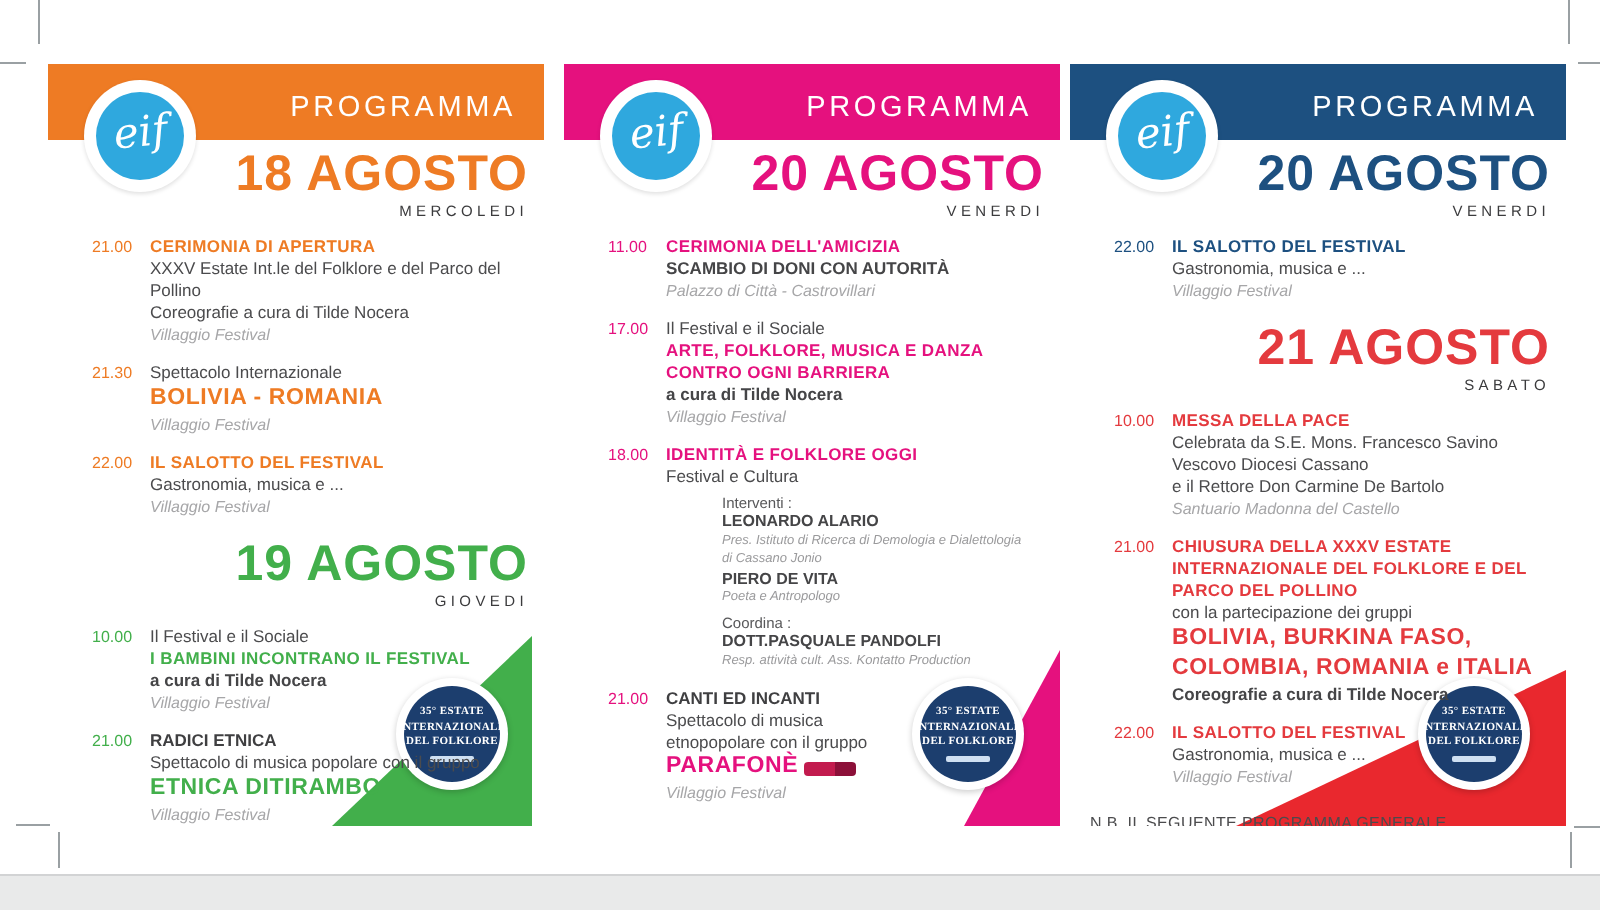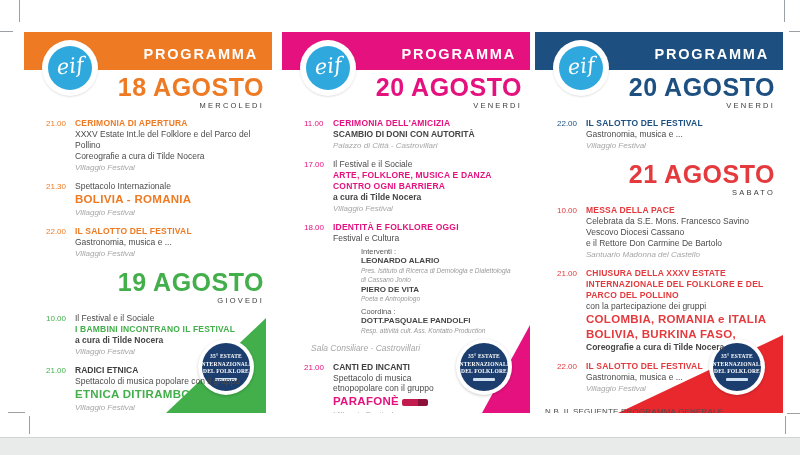--- a/index.html
+++ b/index.html
@@ -28,21 +28,21 @@
   .panel-1{left:24px;}
   .panel-2{left:282px;}
   .panel-3{left:535px;}
 
   .band{
     position:absolute;left:0;top:0;right:0;height:38px;z-index:2;
     display:flex;align-items:center;justify-content:flex-end;
     padding:6px 14px 0 0;box-sizing:border-box;
   }
   .band-label{
-    color:#fff;font-weight:bold;font-size:14.5px;letter-spacing:1.8px;margin-left:48px;
+    color:#fff;font-weight:normal;font-size:14.5px;letter-spacing:1.8px;margin-left:48px;
   }
   .logo{
     position:absolute;left:18px;top:8px;width:56px;height:56px;z-index:3;
     background:#fff;border-radius:50%;
     box-shadow:0 1px 2px rgba(0,0,0,.12);
   }
   .logo-inner{
     position:absolute;inset:6px;border-radius:50%;background:#2FA8DE;
     display:flex;align-items:center;justify-content:center;
   }
@@ -230,21 +230,20 @@
               <div class="ln ln-r">Festival e Cultura</div>
               <div class="ln ln-lbl">Interventi :</div>
               <div class="ln ln-sp">LEONARDO ALARIO</div>
               <div class="ln ln-role">Pres. Istituto di Ricerca di Demologia e Dialettologia</div>
               <div class="ln ln-role">di Cassano Jonio</div>
               <div class="ln ln-sp">PIERO DE VITA</div>
               <div class="ln ln-role">Poeta e Antropologo</div>
               <div class="ln ln-lbl">Coordina :</div>
               <div class="ln ln-sp">DOTT.PASQUALE PANDOLFI</div>
               <div class="ln ln-role">Resp. attività cult. Ass. Kontatto Production</div>
-              <div class="ln ln-loc">Sala Consiliare - Castrovillari</div>
             </div>
           </div>
           <div class="event">
             <div class="time" style="color: rgb(229, 17, 126);">21.00</div>
             <div class="lines">
               <div class="ln ln-d">CANTI ED INCANTI</div>
               <div class="ln ln-r">Spettacolo di musica</div>
               <div class="ln ln-r">etnopopolare con il gruppo</div>
               <div class="ln ln-bl" style="color: rgb(229, 17, 126);">PARAFONÈ<div class="parafone-mark"></div></div>
               <div class="ln ln-v">Villaggio Festival</div>
@@ -297,22 +296,22 @@
               <div class="ln ln-v">Santuario Madonna del Castello</div>
             </div>
           </div>
           <div class="event">
             <div class="time" style="color: rgb(228, 58, 62);">21.00</div>
             <div class="lines">
               <div class="ln ln-t" style="color: rgb(228, 58, 62);">CHIUSURA DELLA XXXV ESTATE</div>
               <div class="ln ln-t" style="color: rgb(228, 58, 62);">INTERNAZIONALE DEL FOLKLORE E DEL</div>
               <div class="ln ln-t" style="color: rgb(228, 58, 62);">PARCO DEL POLLINO</div>
               <div class="ln ln-r">con la partecipazione dei gruppi</div>
+              <div class="ln ln-b" style="color: rgb(228, 58, 62);">BOLIVIA, BURKINA FASO,</div>
               <div class="ln ln-b" style="color: rgb(228, 58, 62);">COLOMBIA, ROMANIA e ITALIA</div>
-              <div class="ln ln-b" style="color: rgb(228, 58, 62);">BOLIVIA, BURKINA FASO,</div>
               <div class="ln ln-rb">Coreografie a cura di Tilde Nocera</div>
             </div>
           </div>
           <div class="event">
             <div class="time" style="color: rgb(228, 58, 62);">22.00</div>
             <div class="lines">
               <div class="ln ln-t" style="color: rgb(228, 58, 62);">IL SALOTTO DEL FESTIVAL</div>
               <div class="ln ln-r">Gastronomia, musica e ...</div>
               <div class="ln ln-v">Villaggio Festival</div>
             </div>

